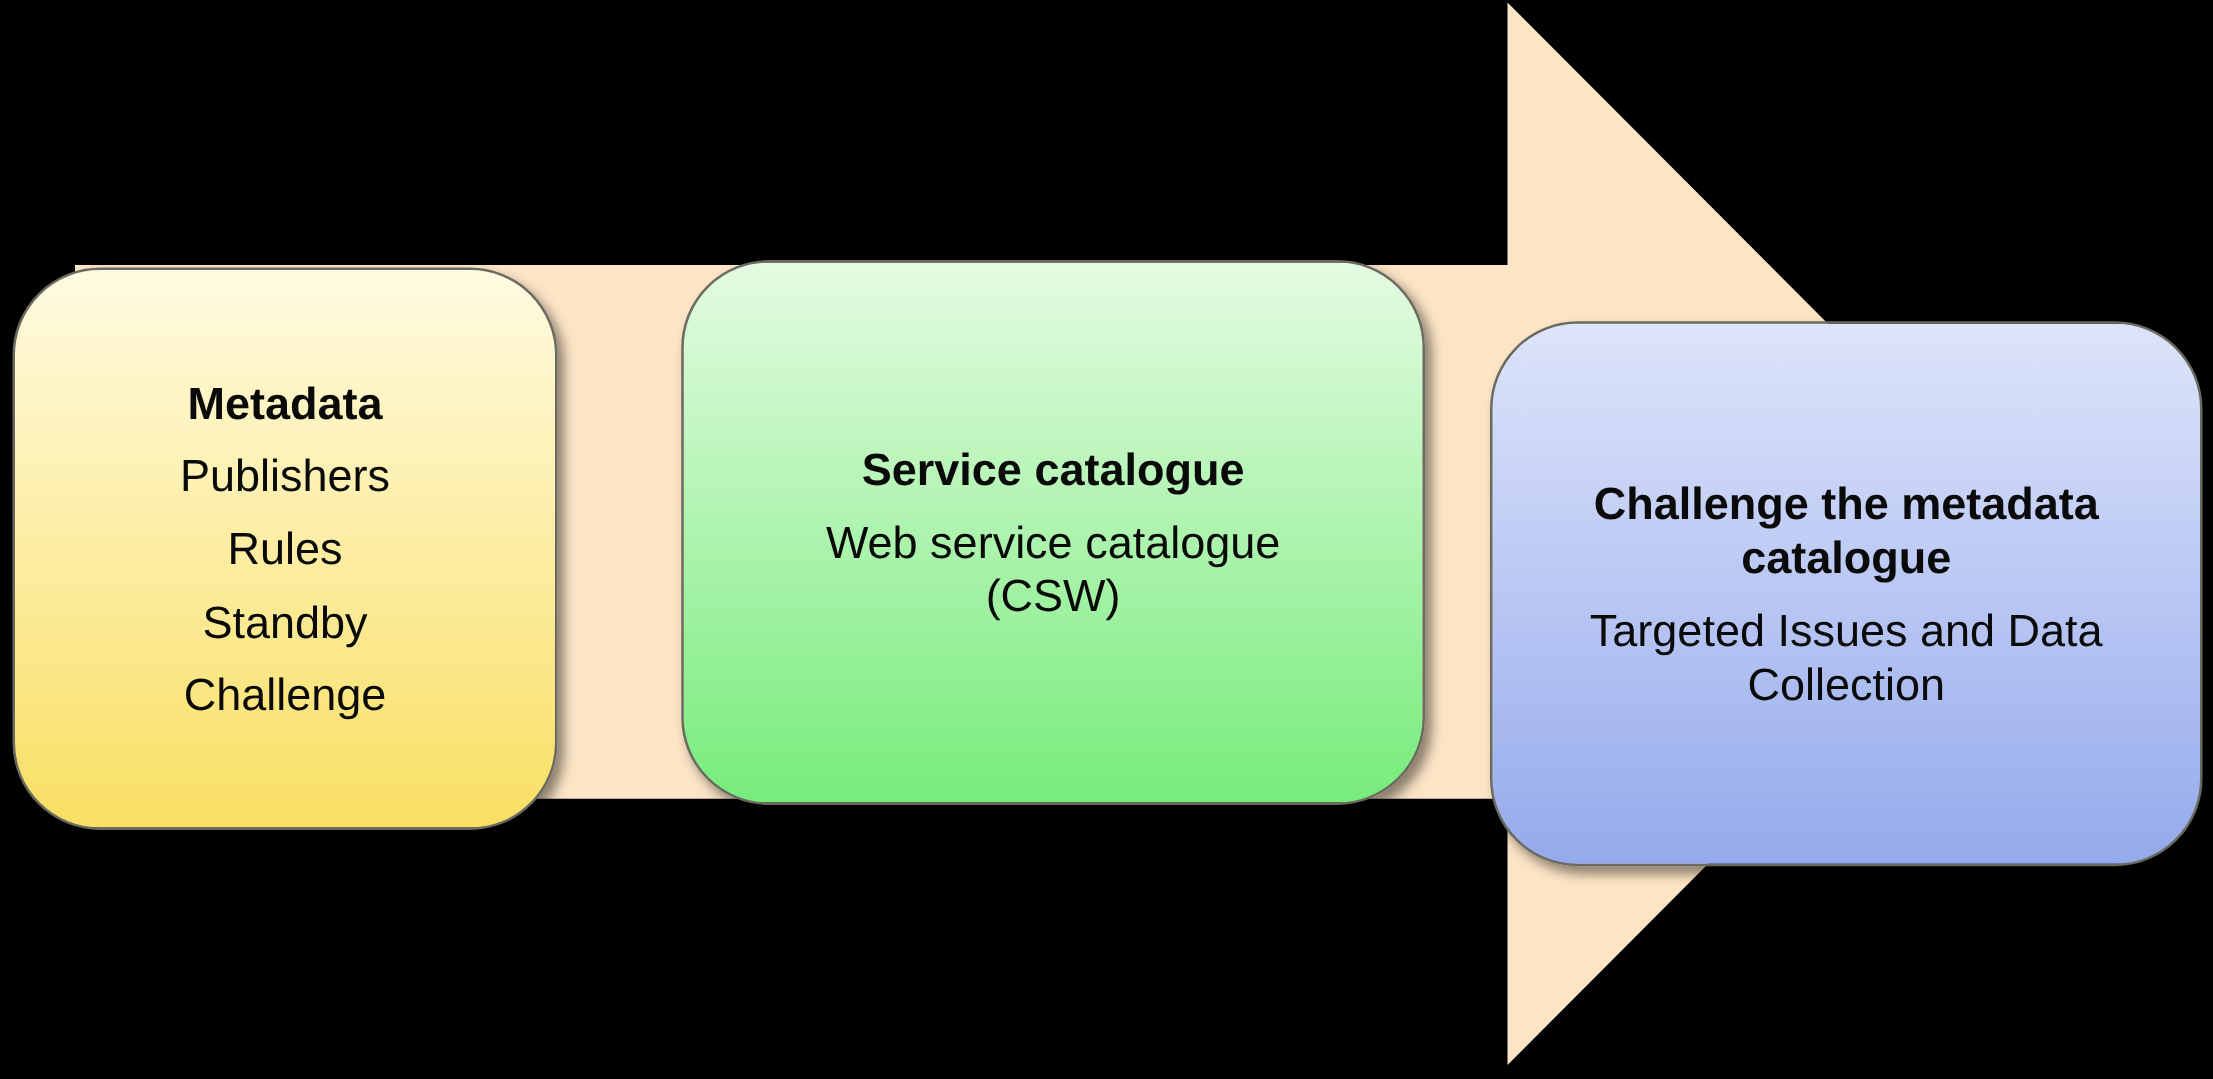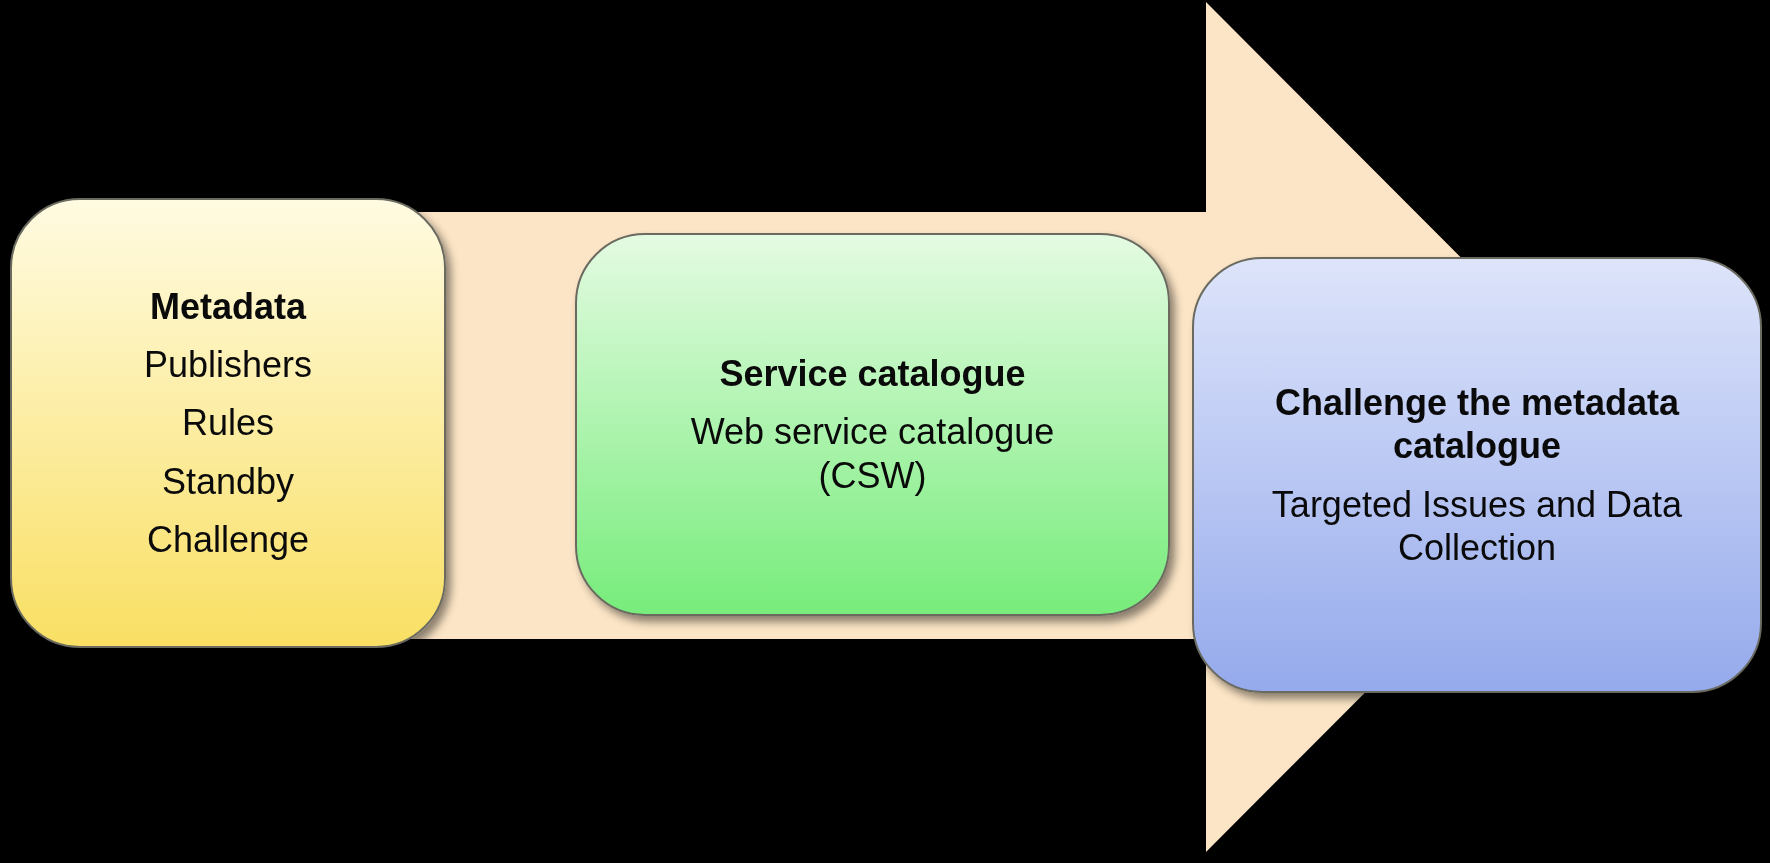--- a/index.html
+++ b/index.html
@@ -26,22 +26,22 @@
     text-align:center;
     color:#000;
   }
   .box .para{
     font-size:36px;
     line-height:1.2;
     white-space:pre-line;
     color:#0a0a0a;
   }
   .box .title{font-weight:bold;}
-  .box-metadata{left:10px;top:198px;width:436px;height:450px;}
-  .box-service{left:575px;top:208px;width:595px;height:383px;margin-top:25px;}
+  .box-metadata{left:10px;top:214px;width:436px;height:450px;}
+  .box-service{left:545px;top:208px;width:595px;height:436px;}
   .box-challenge{left:1192px;top:210px;width:570px;height:436px;margin-top:47px;}
 </style>
 </head>
 <body>
 
 <div class="stage">
 
   <svg class="arrow-svg" viewBox="0 0 1770 863" aria-hidden="true">
     <polygon points="60,212 1206,212 1206,2 1630,427 1206,852 1206,639 60,639" fill="#FCE5C6"></polygon>
   </svg>

